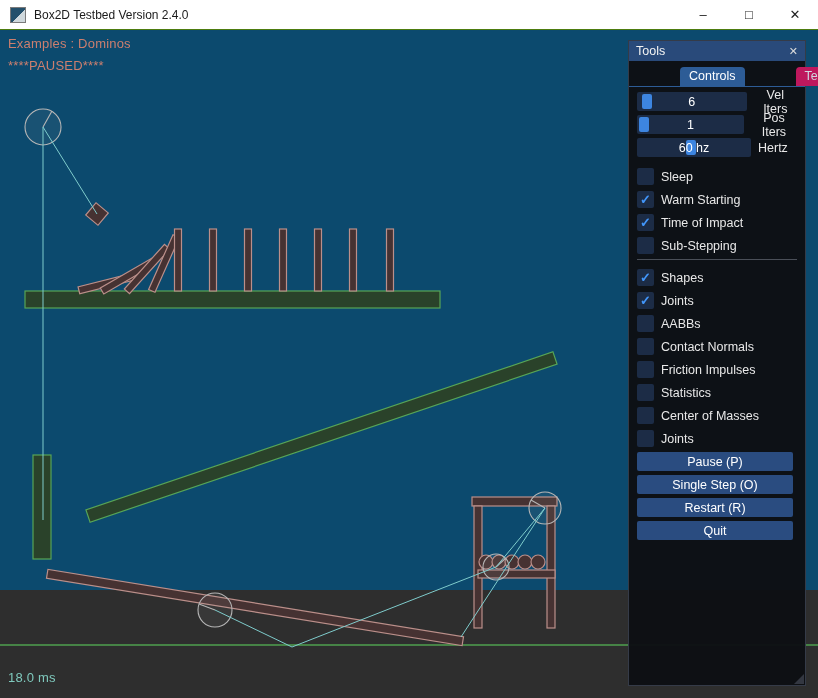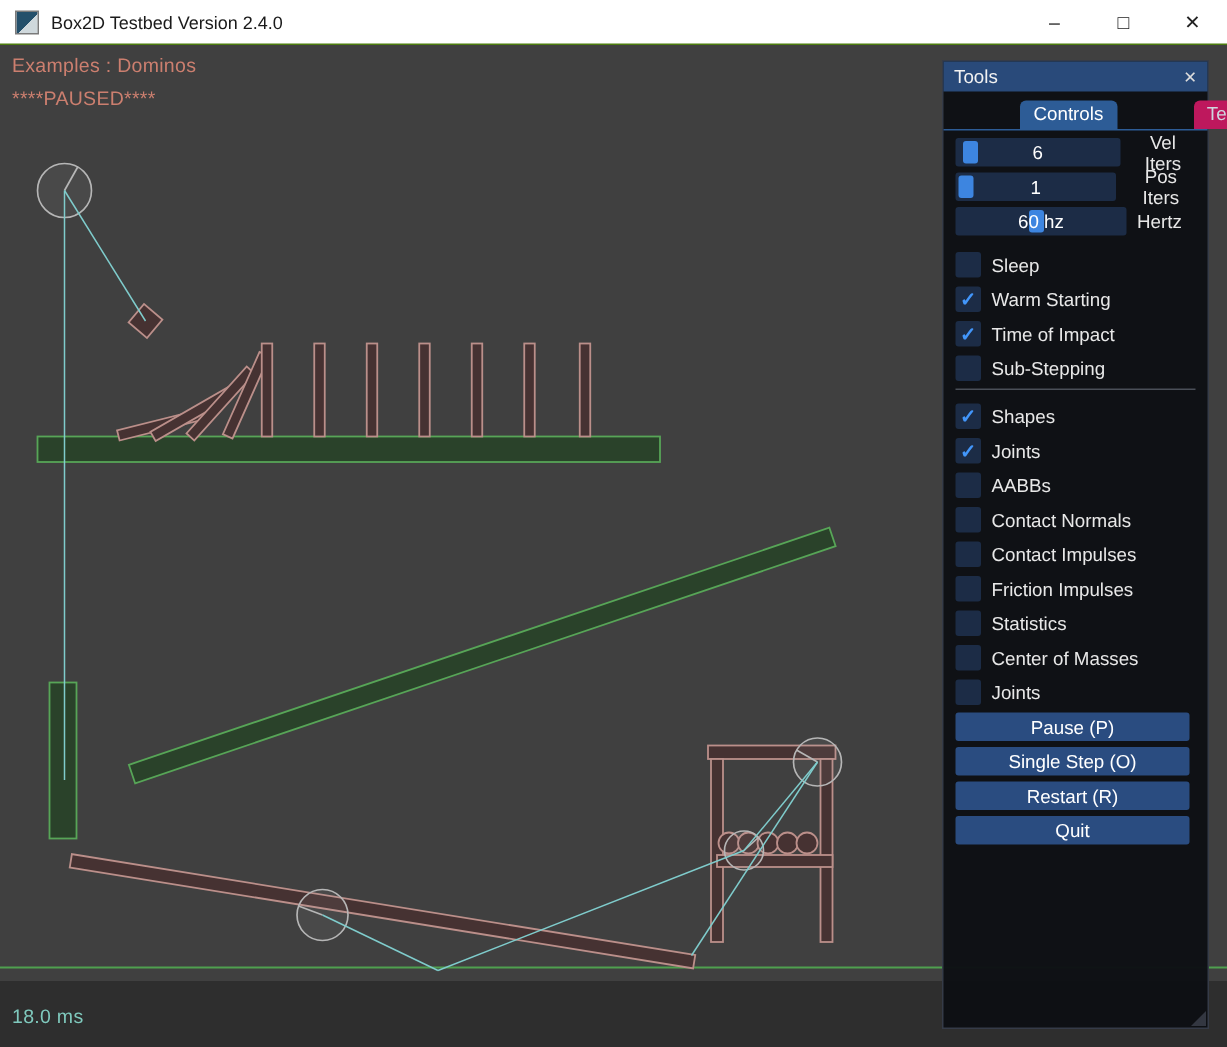--- a/index.html
+++ b/index.html
@@ -21,22 +21,22 @@
     background:linear-gradient(135deg,#24506b 0%,#24506b 55%,#cfd8dc 55%,#cfd8dc 100%);
   }
   .title-text { font-size:12px; color:#1a1a1a; margin-left:8px; }
   .win-controls { margin-left:auto; display:flex; height:100%; }
   .win-btn {
     width:46px; height:100%; display:flex; align-items:center; justify-content:center;
     font-size:13px; color:#222; cursor:default;
   }
   
   .canvas {
-    position:absolute; top:30px; left:0; width:818px; height:624px;
-    background:#404040;
+    position:absolute; top:30px; left:0; width:818px; height:560px;
+    background:#0c4a6e;
   }
   .overlay-text { position:absolute; left:8px; font-size:13px; letter-spacing:0.2px; }
   .label-salmon { color:#cc7f6f; }
   .label-teal { color:#7fc9bd; }
   .ot1 { top:6px; } .ot2 { top:28px; } .ot3 { top:640px; }
   svg .static-body rect { fill:#2a422a; stroke:#57a557; stroke-width:1.2; }
   svg .dyn-body rect, svg .dyn-body circle { fill:#463232; stroke:#bb8f8a; stroke-width:1.2; }
   svg .gray-body circle { fill:rgba(180,180,180,0.08); stroke:#b6b6b6; stroke-width:1.1; }
   svg .gray-body line { stroke:#b6b6b6; stroke-width:1.1; }
   svg .joint line { stroke:#7fcccc; stroke-width:1; }
@@ -271,26 +271,20 @@
     <div class="check-row">
       <span class="check-box">
           <span class="check"></span>
         </span>
       <span class="check-label">Contact Normals</span>
     </div>
     <div class="check-row">
       <span class="check-box">
           <span class="check"></span>
         </span>
-      <span class="check-label">Contact Impulses</span>
-    </div>
-    <div class="check-row">
-      <span class="check-box">
-          <span class="check"></span>
-        </span>
       <span class="check-label">Friction Impulses</span>
     </div>
     <div class="check-row">
       <span class="check-box">
           <span class="check"></span>
         </span>
       <span class="check-label">Statistics</span>
     </div>
     <div class="check-row">
       <span class="check-box">

